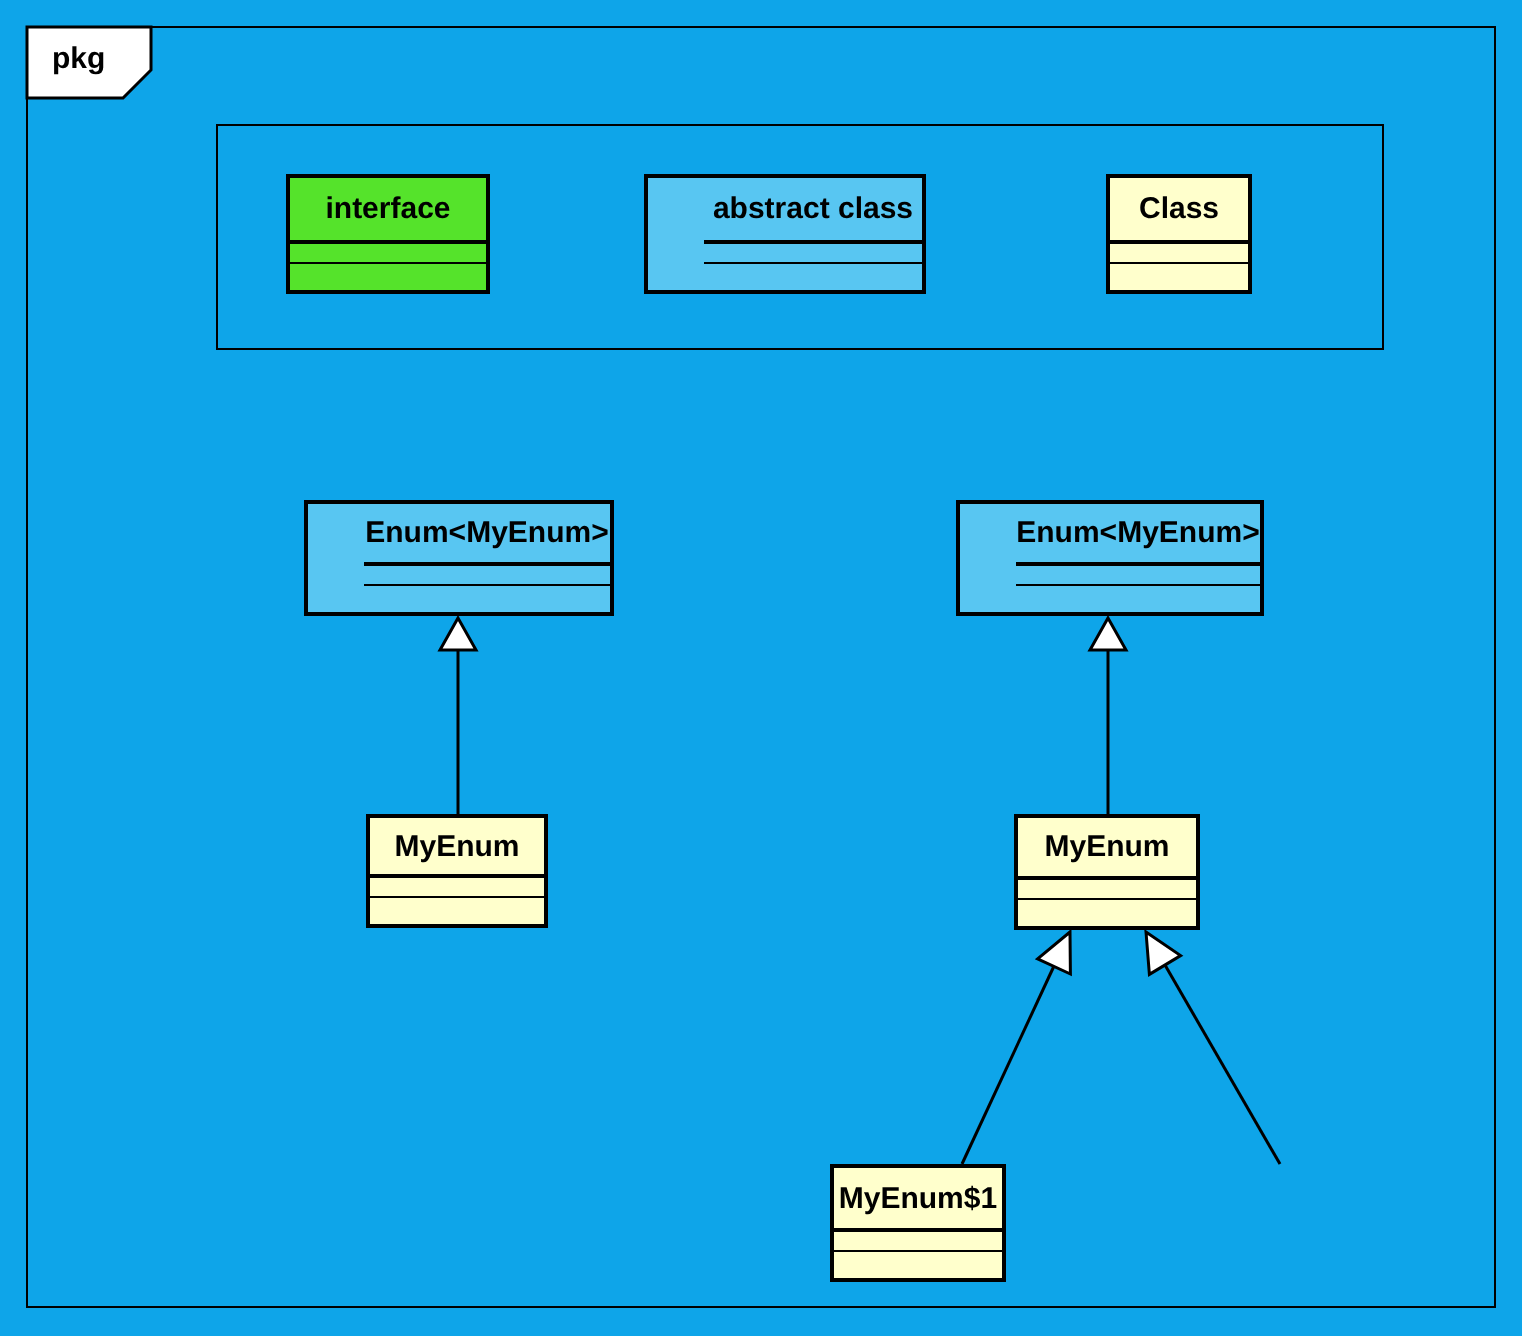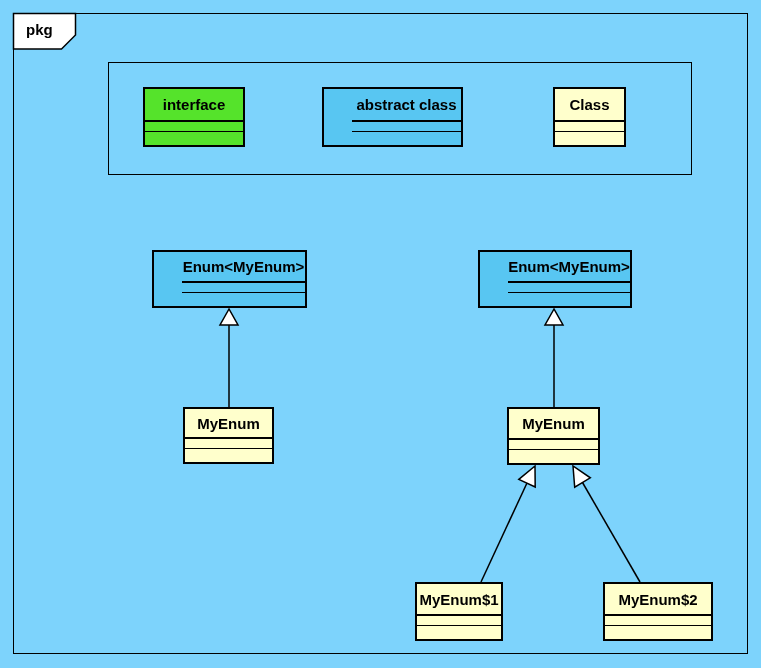--- a/index.html
+++ b/index.html
@@ -1,20 +1,20 @@
 <!DOCTYPE html>
 <html><head>
 <meta charset="utf-8">
 <style>
   html, body { margin: 0; padding: 0; background: #ffffff; }
   .stage {
     position: relative;
     width: 761px;
     height: 668px;
-    background: #7dd3fc;
+    background: #0ea5e9;
     font-family: "Liberation Sans", sans-serif;
     overflow: hidden;
   }
   .frame {
     position: absolute;
     left: 13px; top: 13px;
     width: 735px; height: 641px;
     border: 1.5px solid #000;
     box-sizing: border-box;
   }
@@ -136,27 +136,20 @@
   </div>
 
   <div class="uml-box fill-class" style="left:415px;top:582px;width:88px;height:59px">
     <div class="uml-title">MyEnum$1</div>
     <div class="uml-sep"></div>
     <div class="uml-comp-fields"></div>
     <div class="uml-sep"></div>
     <div class="uml-comp-methods"></div>
   </div>
 
-  <div class="uml-box fill-class" style="left:603px;top:582px;width:110px;height:59px">
-    <div class="uml-title">MyEnum$2</div>
-    <div class="uml-sep"></div>
-    <div class="uml-comp-fields"></div>
-    <div class="uml-sep"></div>
-    <div class="uml-comp-methods"></div>
-  </div>
 
   <svg class="connectors">
 
     <line x1="229" y1="325" x2="229" y2="407" stroke="#000" stroke-width="1.5"></line>
     <polygon points="229,309 220,325 238,325" fill="#fff" stroke="#000" stroke-width="1.5"></polygon>
 
     <line x1="554" y1="325" x2="554" y2="407" stroke="#000" stroke-width="1.5"></line>
     <polygon points="554,309 545,325 563,325" fill="#fff" stroke="#000" stroke-width="1.5"></polygon>
 
     <line x1="481" y1="582" x2="527" y2="483" stroke="#000" stroke-width="1.5"></line>

